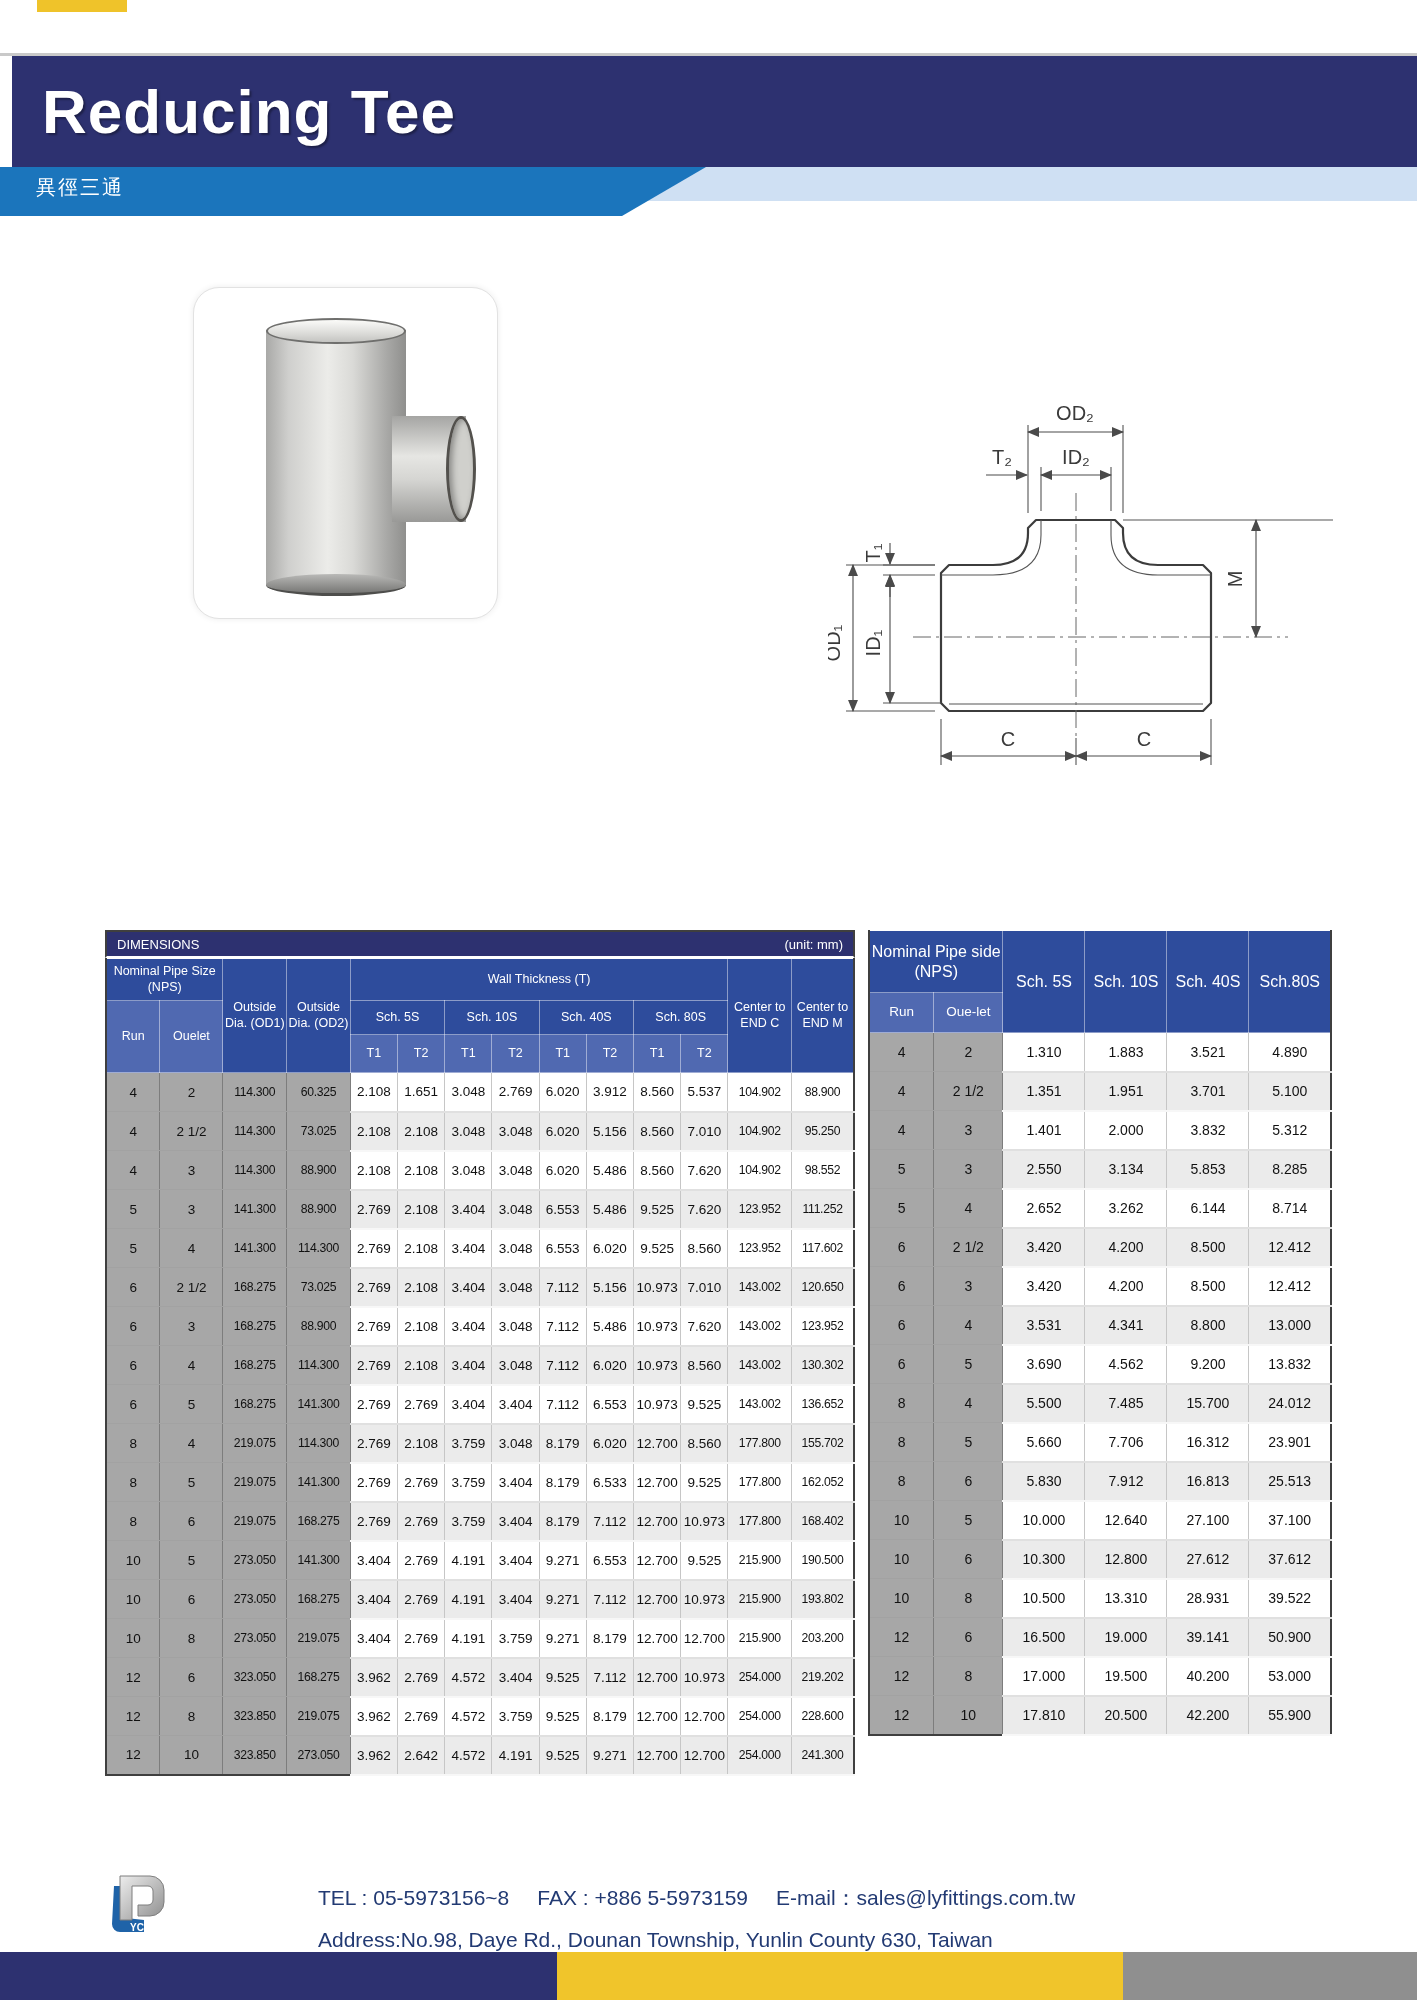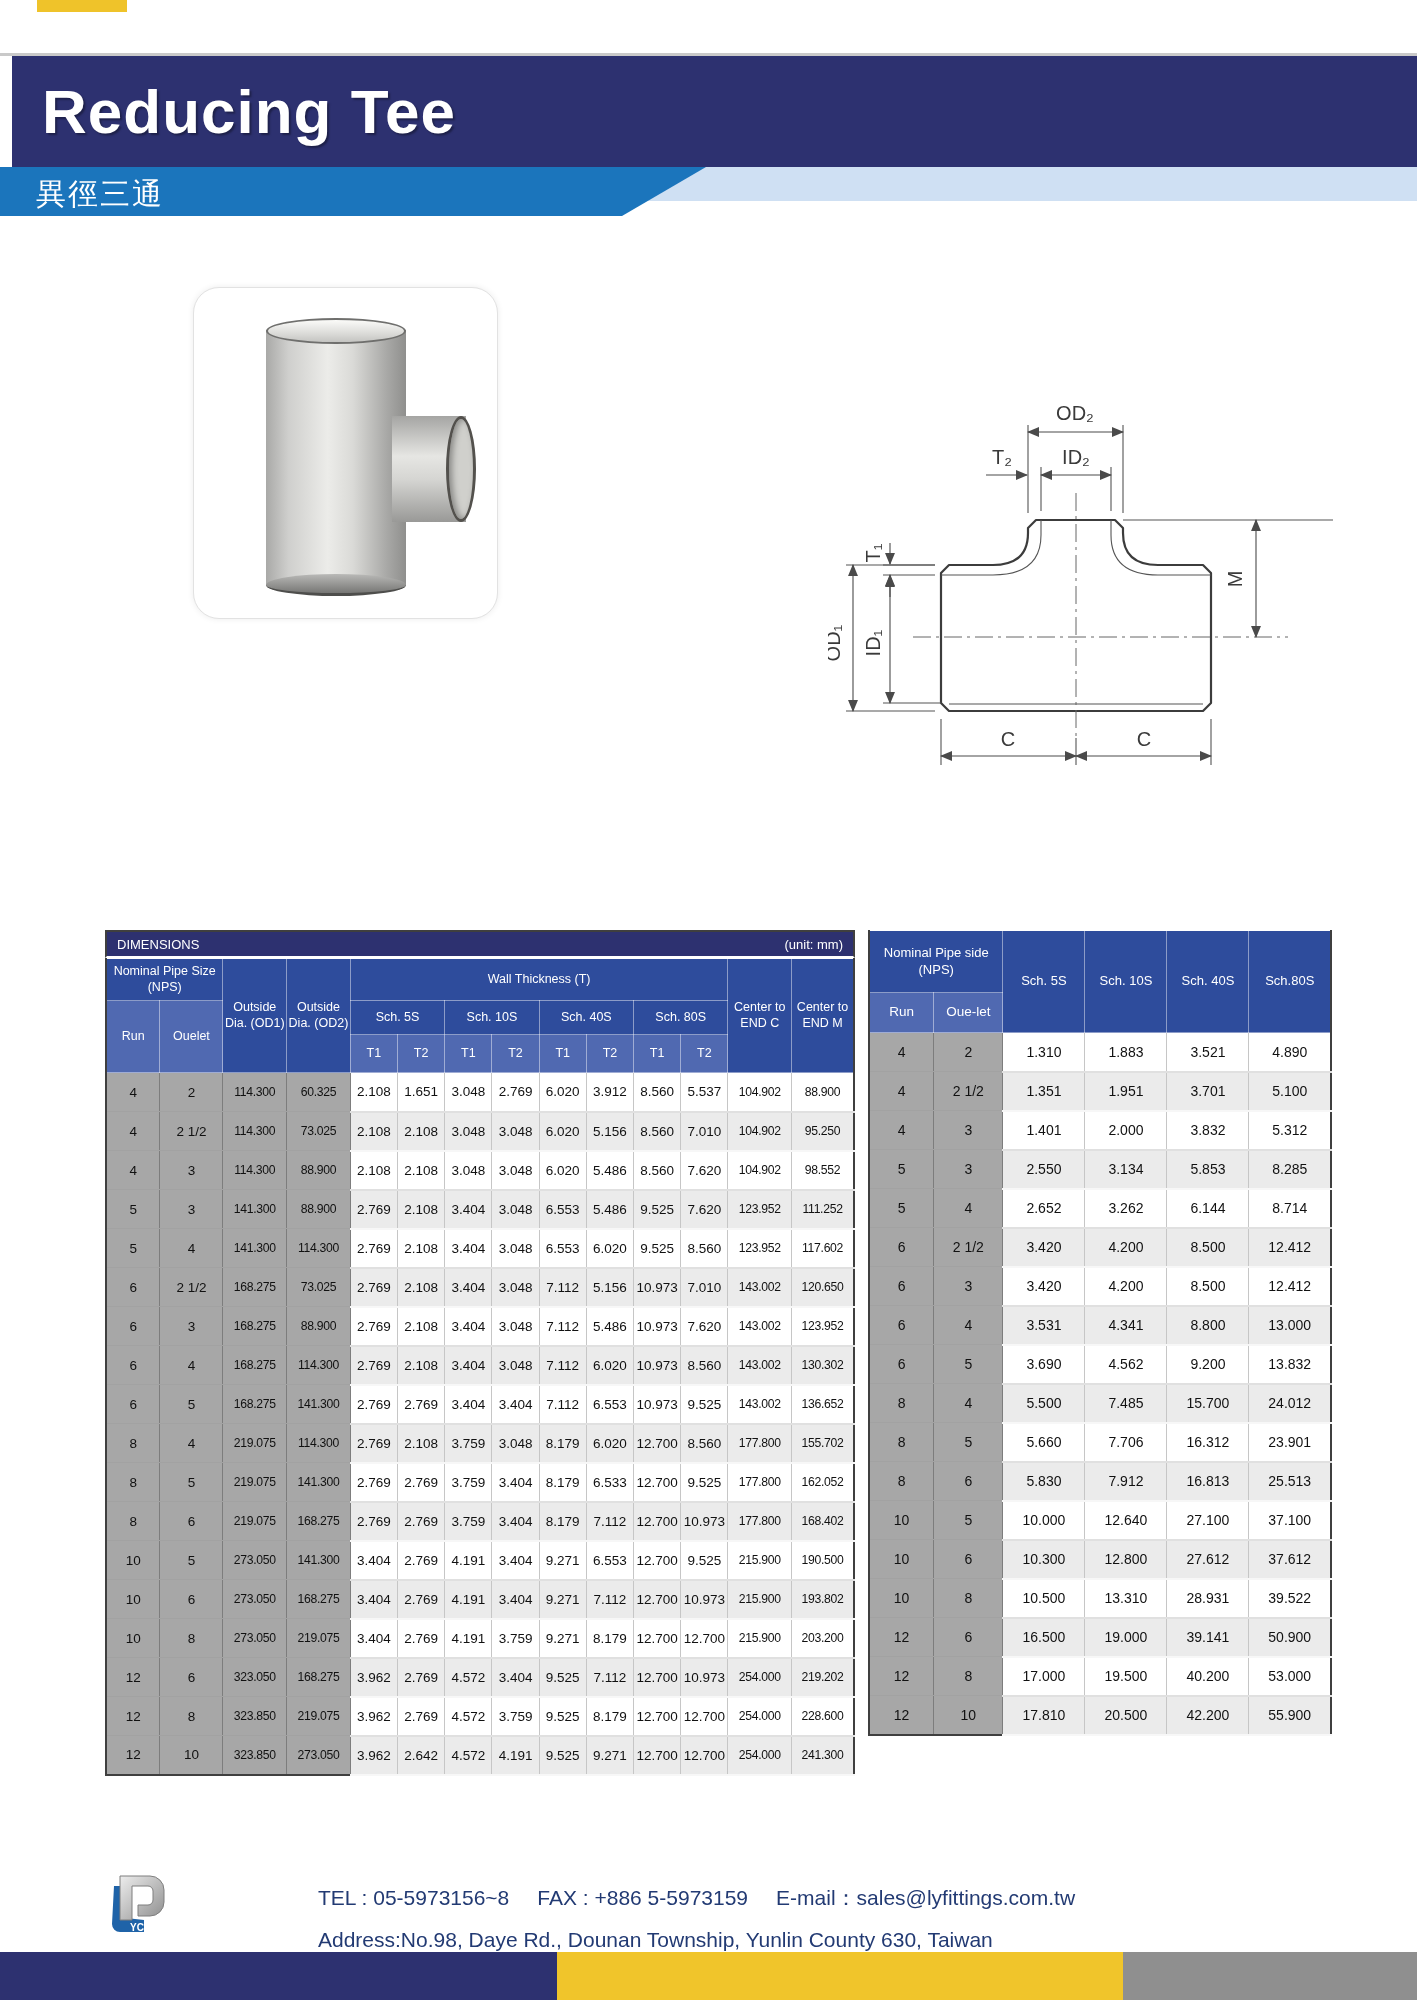--- a/index.html
+++ b/index.html
@@ -11,21 +11,21 @@
   
   .accent-topleft { position:absolute; left:37px; top:0; width:90px; height:12px; background:#efc32a; }
   .rule-top { position:absolute; left:0; top:53px; width:100%; height:3px; background:#c9c9c9; }
   .band-navy { position:absolute; left:12px; top:56px; width:100%; height:111px; background:#2d3170; }
   .band-navy h1 { color:#fff; font-size:62px; font-weight:bold; letter-spacing:1px; padding:20px 0 0 30px;
                   text-shadow:2px 2px 2px rgba(0,0,0,.35); }
   .band-sub { position:absolute; left:0; top:167px; width:100%; height:49px; }
   .band-sub .lightblue { position:absolute; left:0; top:0; width:100%; height:34px; background:#cfe0f3; }
   .band-sub .blue { position:absolute; left:0; top:0; width:710px; height:49px; background:#1b75bc;
                     clip-path:polygon(0 0, 706px 0, 622px 100%, 0 100%); }
-  .band-sub .subtitle { position:absolute; left:36px; top:7px; color:#fff; font-size:30px; letter-spacing:2px; }
+  .band-sub .subtitle { position:absolute; left:36px; top:7px; color:#fff; font-size:20px; letter-spacing:2px; }
 
   
   .photo-card { position:absolute; left:193px; top:287px; width:305px; height:332px; background:#fff;
                 border:1px solid #e2e2e2; border-radius:26px; box-shadow:0 0 6px rgba(0,0,0,.08); }
   .vpipe { position:absolute; left:72px; top:42px; width:140px; height:256px;
            background:linear-gradient(90deg,#a9a9a7 0%,#cfcfcd 16%,#ecece9 44%,#dadad7 62%,#a9a9a7 86%,#8f8f8d 100%); }
   .vpipe-top { position:absolute; left:72px; top:30px; width:140px; height:26px; border-radius:50%;
                background:linear-gradient(180deg,#fbfbf9 0%,#dcdcd9 60%,#c4c4c1 100%);
                border:2px solid #6f6f6d; }
   .vpipe-bottom { position:absolute; left:72px; top:286px; width:140px; height:22px; border-radius:50%;
@@ -57,21 +57,21 @@
   .hdr-dark { background:#2e4c9c; }
   .hdr-light { background:#5069b1; }
   .tbl td { text-align:center; vertical-align:middle; height:39px; font-size:13.5px; color:#111; }
   td.val { background:#fff; border-right:1px solid #c6c6c6; border-bottom:2px solid #e0e0e0; }
   tr.alt td.val { background:#ebebeb; border-bottom:2px solid #f7f7f7; }
   td.gray { background:#a7a7a7; border-right:1px solid #7d7d7d; border-bottom:1px solid #a2a2a2; }
   .dims td:nth-child(3), .dims td:nth-child(4), .dims td:nth-child(13), .dims td:nth-child(14)
         { font-size:12.2px; letter-spacing:-0.3px; }
   .wts td { font-size:14px; }
   .dims tr.h1 th { height:42px; } .dims tr.h2 th { height:34px; } .dims tr.h3 th { height:38px; }
-  .wts tr.h1 th { height:62px; font-size:13px; } .wts tr.h2 th { height:40px; font-size:13.5px; }
+  .wts tr.h1 th { height:62px; font-size:16px; } .wts tr.h2 th { height:40px; font-size:13.5px; }
 
   
   .logo { position:absolute; left:106px; top:1874px; }
   .brand { position:absolute; left:174px; top:1992px; width:250px; }
   .brand .cn { color:#2b6cb8; font-size:23px; font-weight:bold; letter-spacing:1px; white-space:nowrap; }
   .brand .en { color:#9a9a9a; font-size:9.5px; letter-spacing:1.6px; margin-top:2px; white-space:nowrap; }
   .contact { position:absolute; left:318px; top:1884px; color:#223a73; font-size:21px; }
   .contact .row1 span { margin-right:28px; }
   .contact .row2 { margin-top:16px; }
   .stripe { position:absolute; top:1952px; height:48px; }

